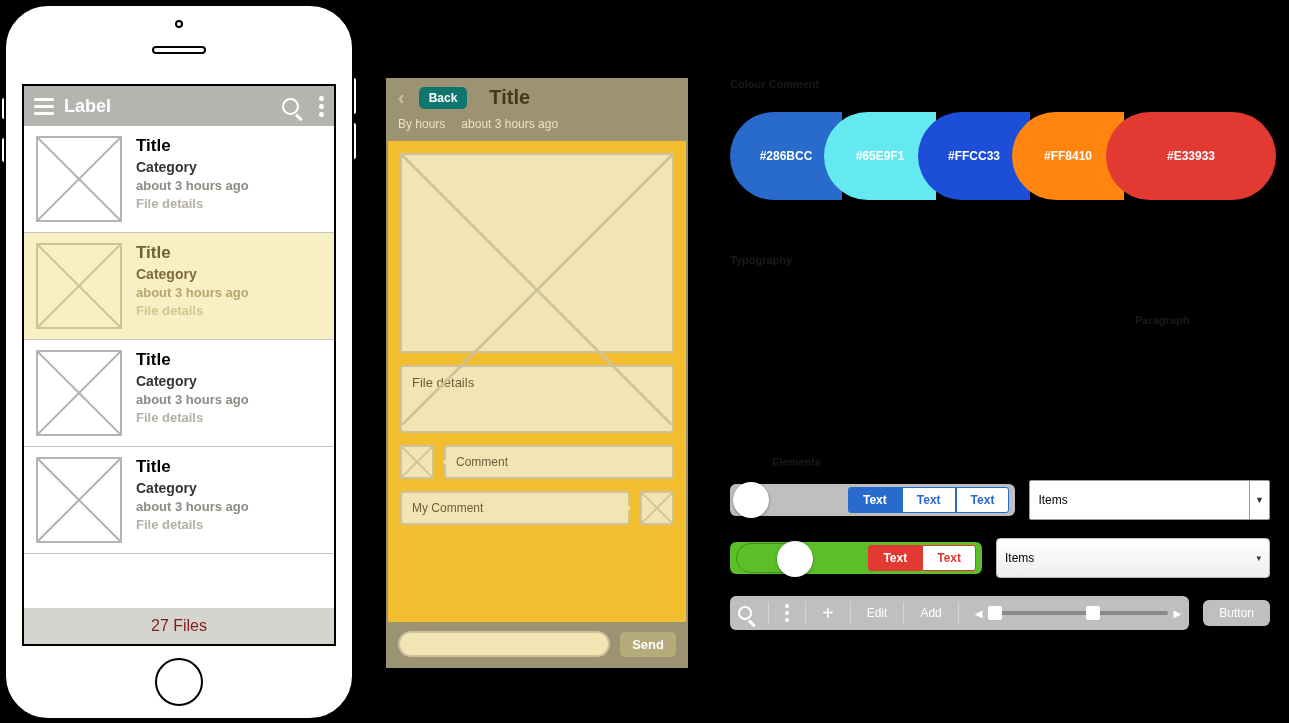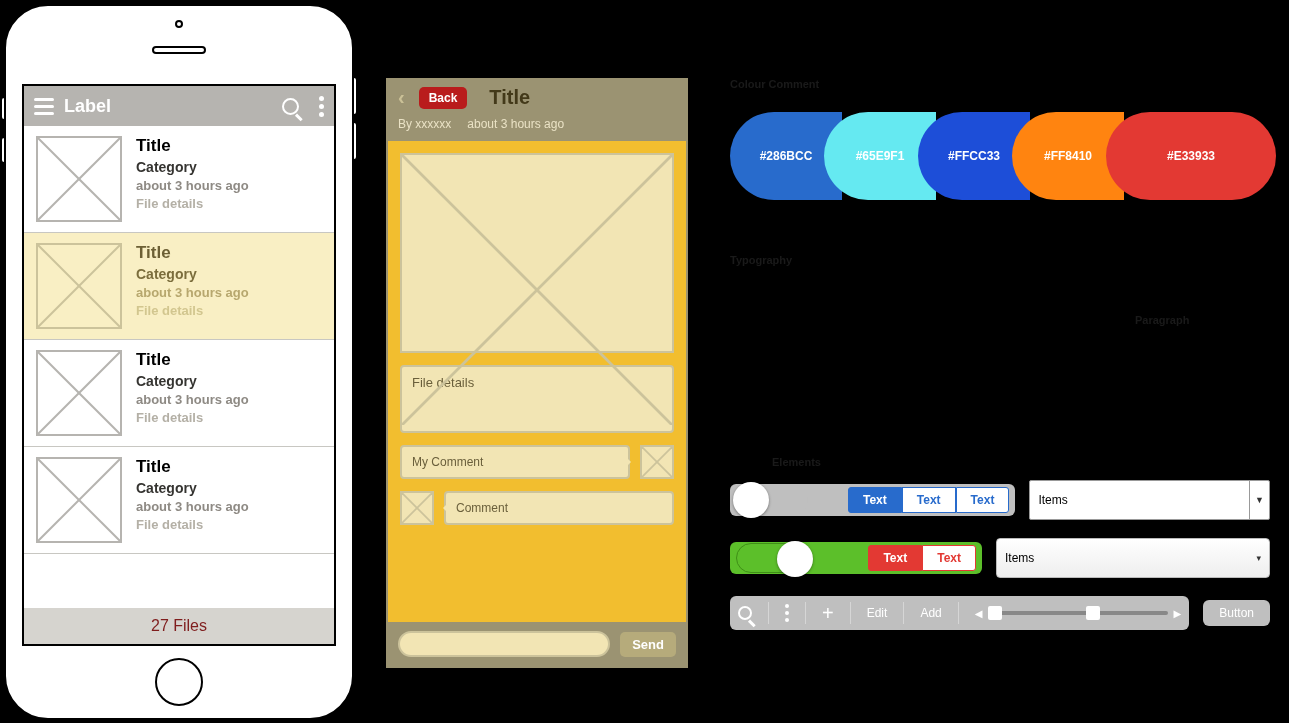--- a/index.html
+++ b/index.html
@@ -101,21 +101,21 @@
     width: 302px; height: 590px;
     background: #f2be2f;
     border: 2px solid #9b9372;
   }
   .detail-header {
     background: #9b9372; padding: 6px 10px 10px 10px;
   }
   .back-row { display: flex; align-items: center; gap: 14px; }
   .back-chev { color: #cbc197; font-size: 20px; font-weight: 700; }
   .back-btn {
-    background: #b91c1c; color: #fff; font-weight: 700; font-size: 12px;
+    background: #0f766e; color: #fff; font-weight: 700; font-size: 12px;
     padding: 4px 10px; border-radius: 5px;
   }
   .detail-title { color: #433919; font-weight: 700; font-size: 20px; margin-left: 8px; }
   .meta { color: #eae2c5; font-size: 12px; margin-top: 8px; display: flex; gap: 16px; }
   .detail-body { padding: 12px; display: flex; flex-direction: column; gap: 12px; }
   .big-thumb {
     width: 100%; height: 200px; background: #f2e5b4; border: 2px solid #ccc39b; position: relative;
   }
   .big-thumb svg { position: absolute; inset: 0; }
   .panel {
@@ -336,54 +336,54 @@
 </div>
 
 <div class="detail-card">
   <div class="detail-header">
     <div class="back-row">
       <span class="back-chev">‹</span>
       <span class="back-btn">Back</span>
       <span class="detail-title">Title</span>
     </div>
     <div class="meta">
-      <span>By xxxxxx</span>
+      <span>By hours</span>
       <span>about 3 hours ago</span>
     </div>
   </div>
   <div class="detail-body">
     <div class="big-thumb">
       <svg viewBox="0 0 100 100" preserveAspectRatio="none">
           <line x1="0" y1="0" x2="100" y2="100" stroke="#ccc39b" stroke-width="1"></line>
           <line x1="100" y1="0" x2="0" y2="100" stroke="#ccc39b" stroke-width="1"></line>
         </svg>
     </div>
     <div class="panel">
       <span>File details</span>
     </div>
     <div class="comment-row">
-      <div class="bubble right">
-        <span>My Comment</span>
-      </div>
       <div class="avatar-thumb">
         <svg viewBox="0 0 10 10" preserveAspectRatio="none">
             <line x1="0" y1="0" x2="10" y2="10" stroke="#ccc39b" stroke-width="0.6"></line>
             <line x1="10" y1="0" x2="0" y2="10" stroke="#ccc39b" stroke-width="0.6"></line>
           </svg>
       </div>
+      <div class="bubble left">
+        <span>Comment</span>
+      </div>
     </div>
     <div class="comment-row">
+      <div class="bubble right">
+        <span>My Comment</span>
+      </div>
       <div class="avatar-thumb">
         <svg viewBox="0 0 10 10" preserveAspectRatio="none">
             <line x1="0" y1="0" x2="10" y2="10" stroke="#ccc39b" stroke-width="0.6"></line>
             <line x1="10" y1="0" x2="0" y2="10" stroke="#ccc39b" stroke-width="0.6"></line>
           </svg>
-      </div>
-      <div class="bubble left">
-        <span>Comment</span>
       </div>
     </div>
   </div>
   <div class="detail-footer">
     <div class="msg-input"></div>
     <div class="send-btn">Send</div>
   </div>
 </div>
 
 <div class="section-label" style="left:730px; top:78px;">Colour Comment</div>

